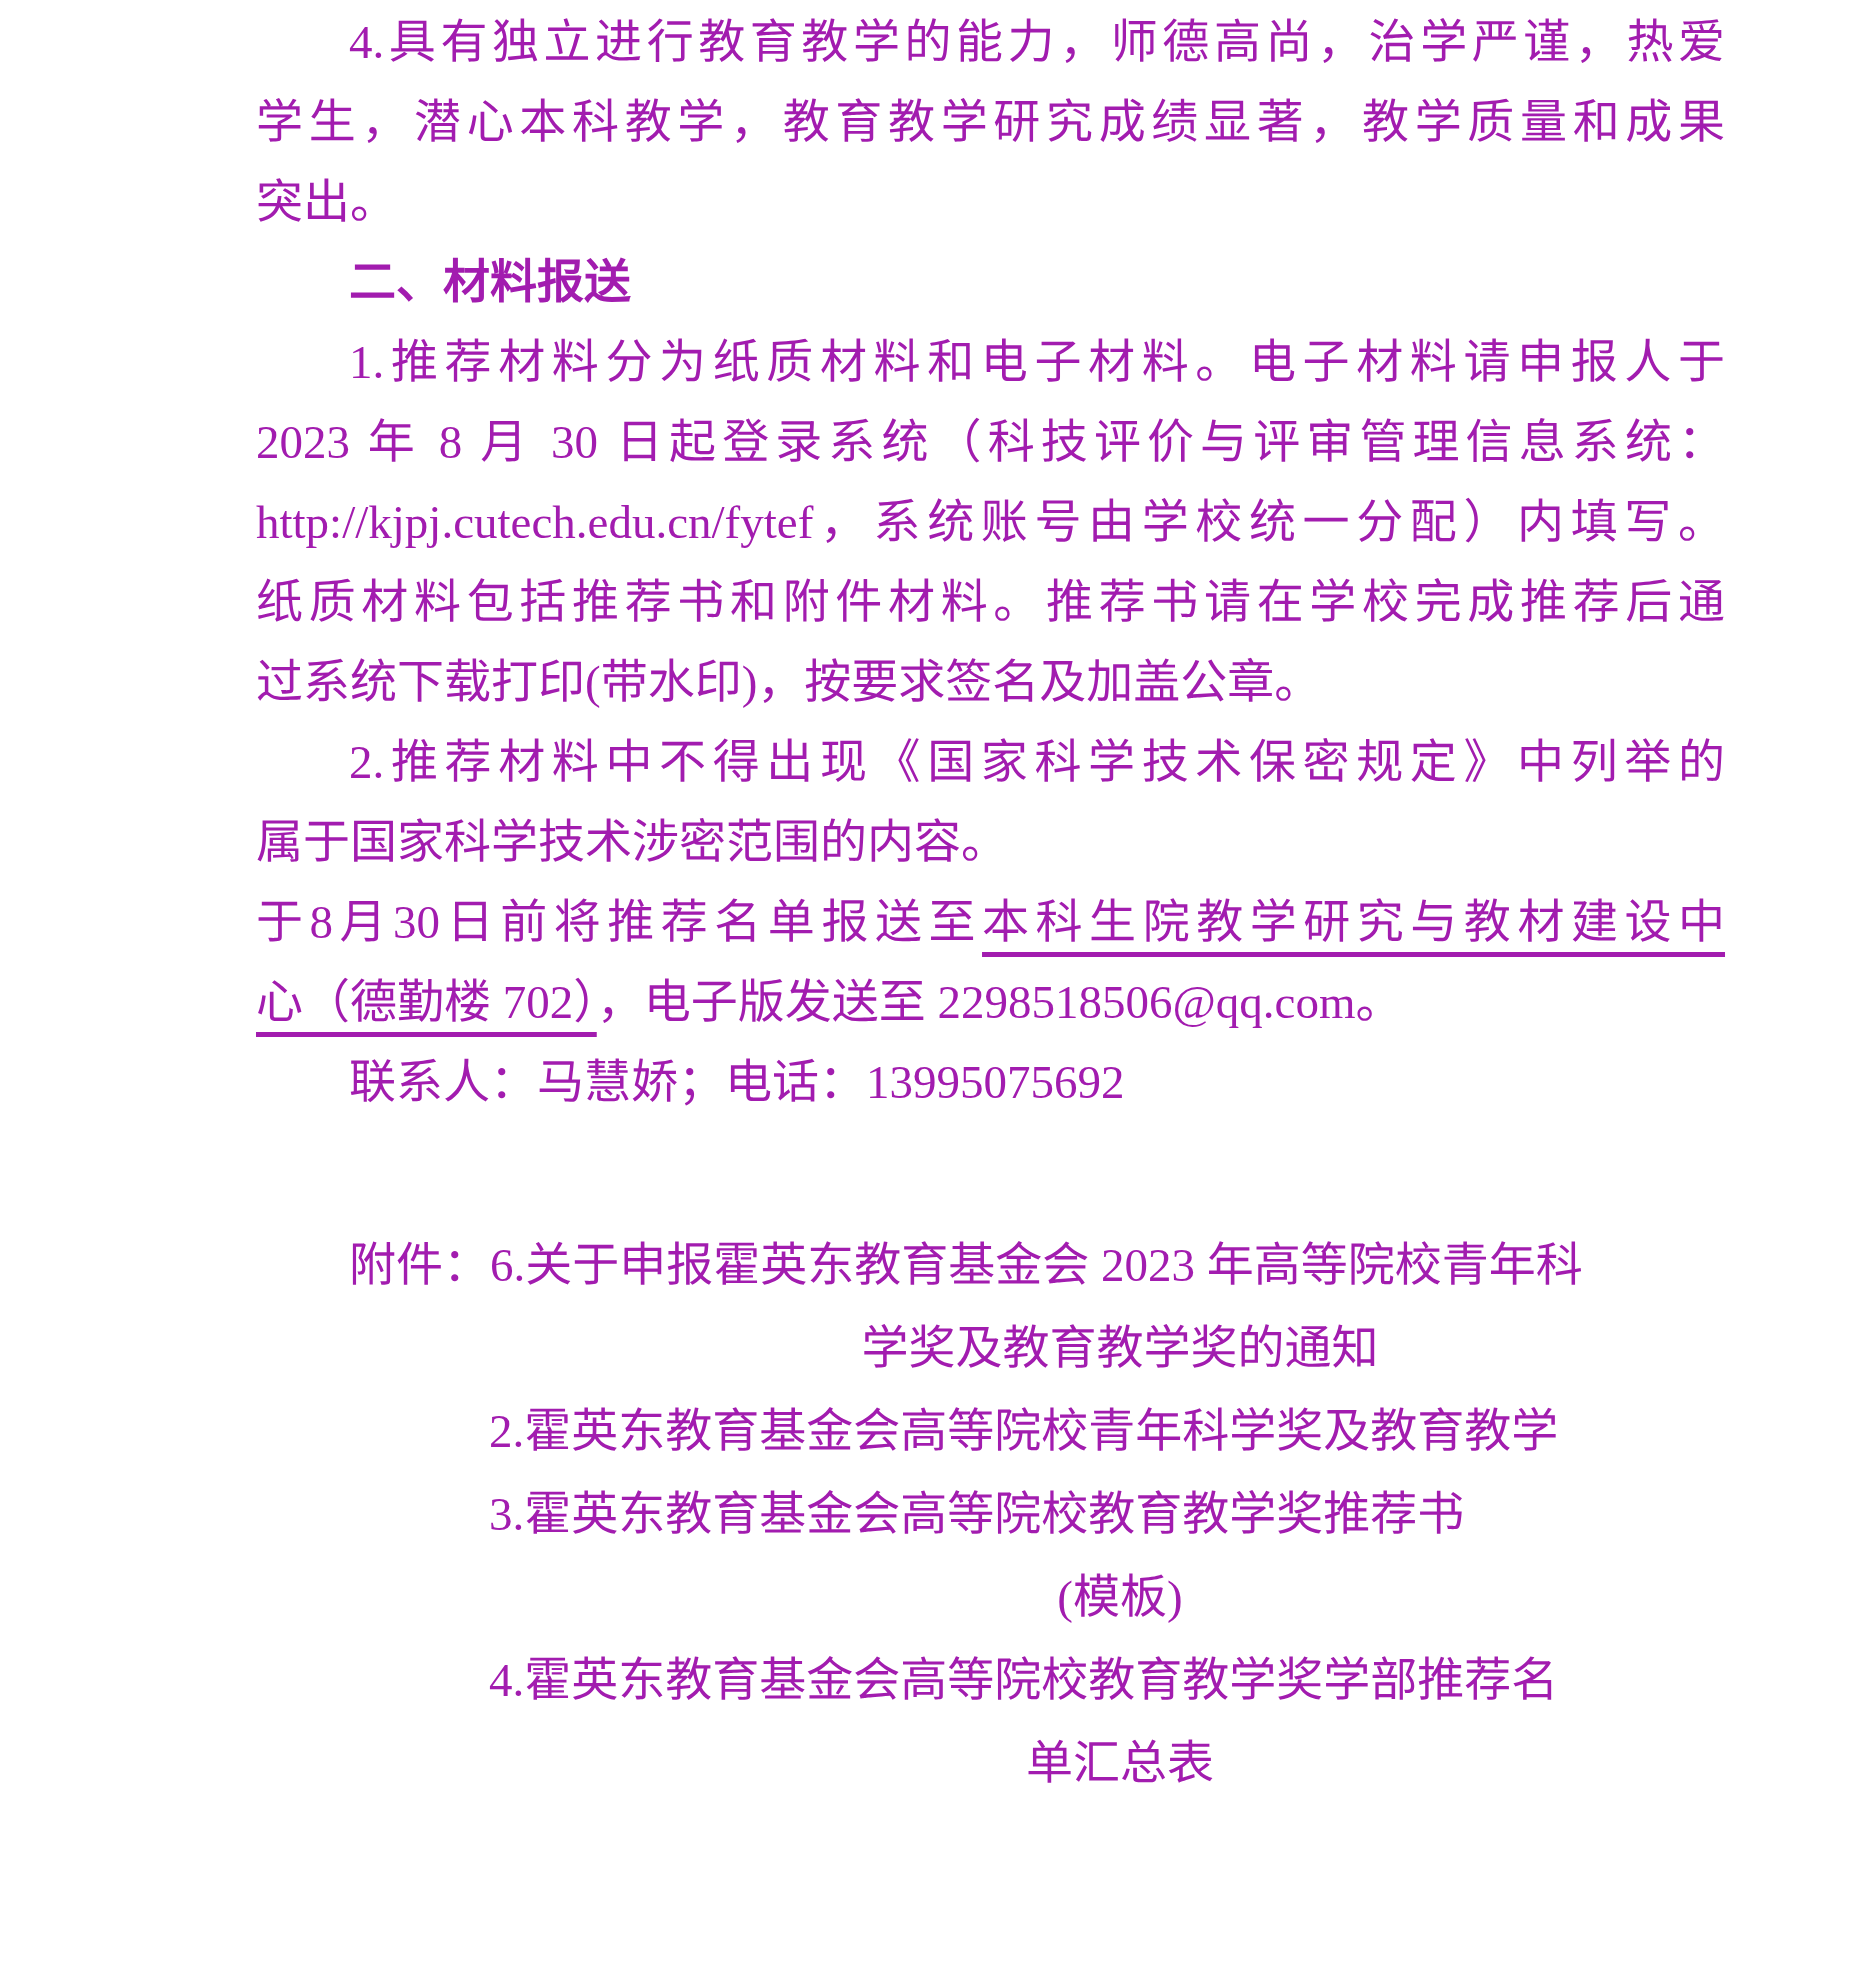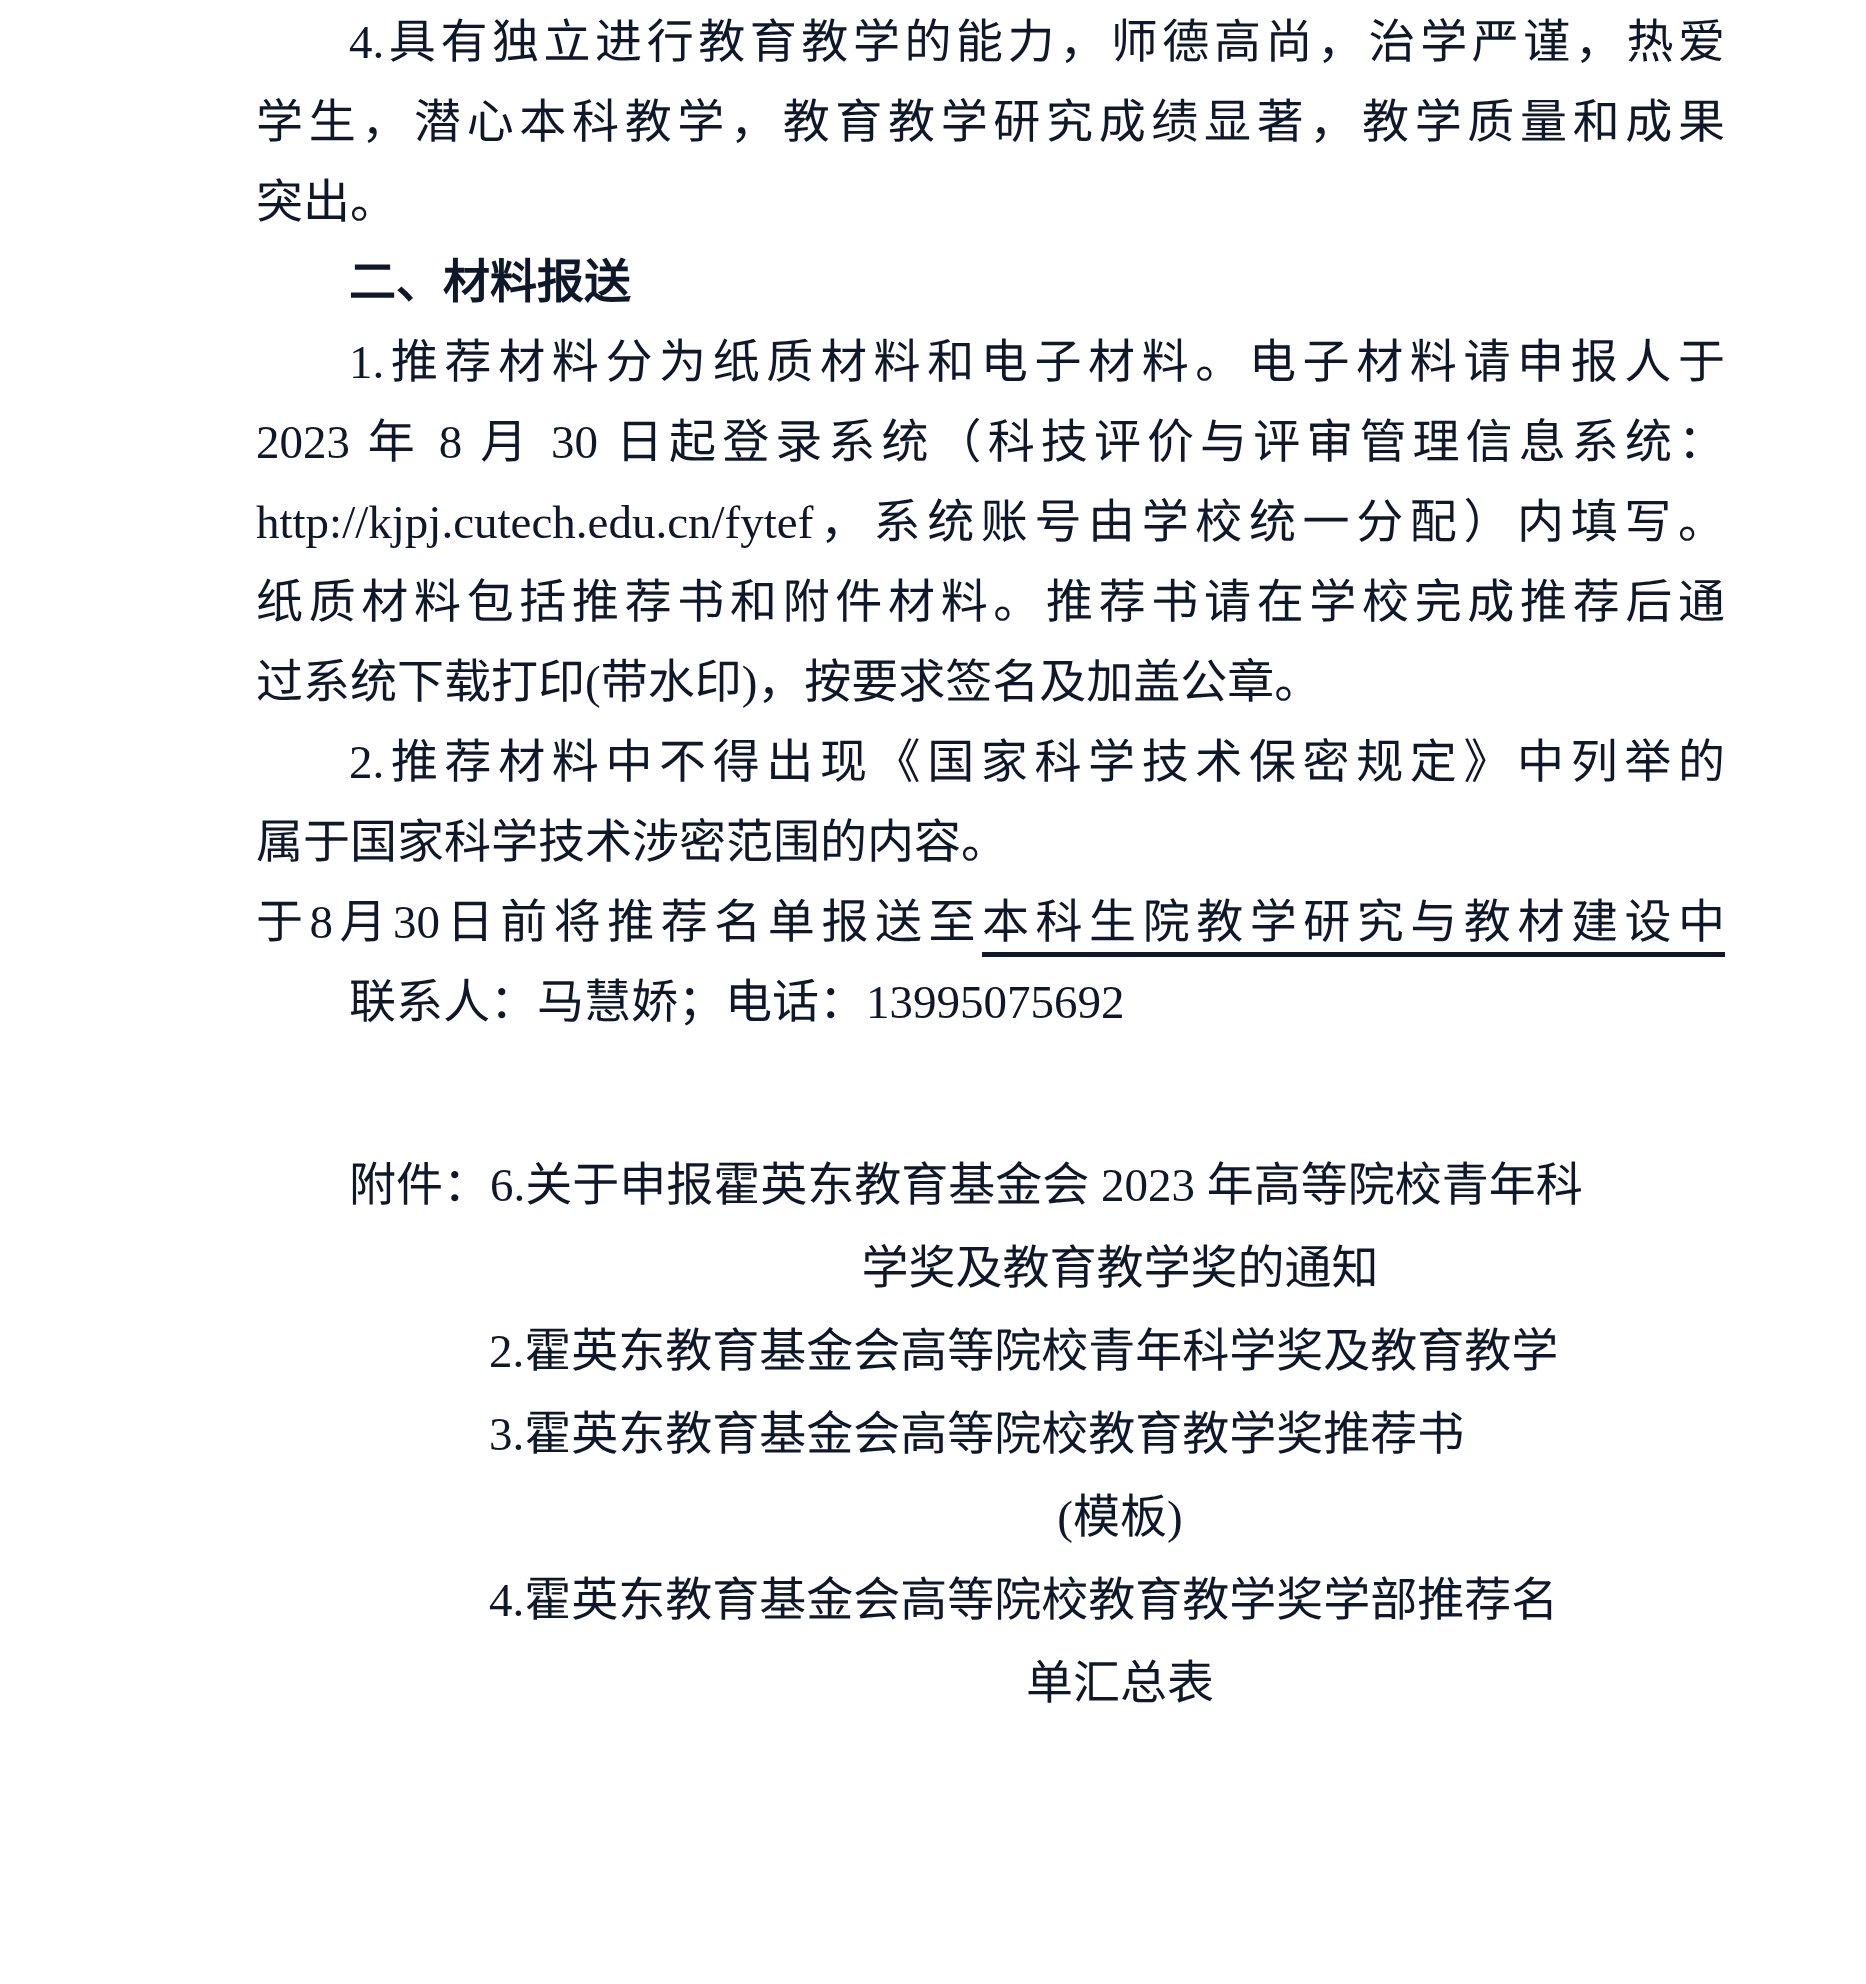--- a/index.html
+++ b/index.html
@@ -8,21 +8,21 @@
     width:1866px;height:1985px;
     box-sizing:border-box;
     background:#ffffff;color:#000000;
     padding:1.5px 141px 0 256px;
     overflow:hidden;
   }
   .line{
     font-family:"Liberation Serif","DejaVu Serif",serif;
     font-size:47px;
     line-height:80px;
-    color:#0f172a;
+    color:#a21caf;
     white-space:nowrap;
   }
   .attach{line-height:83px;}
   .justify{
     white-space:normal;
     text-align:justify;
     text-align-last:justify;
     text-justify:inter-character;
   }
   .heading{
@@ -51,20 +51,21 @@
       <div class="line"><span>突出。</span></div>
       <div class="line heading indent-first"><span>二、材料报送</span></div>
       <div class="line justify indent-first"><span>1.推荐材料分为纸质材料和电子材料。电子材料请申报人于</span></div>
       <div class="line justify"><span>2023 年 8 月 30 日起登录系统（科技评价与评审管理信息系统：</span></div>
       <div class="line justify"><span>http://kjpj.cutech.edu.cn/fytef，系统账号由学校统一分配）内填写。</span></div>
       <div class="line justify"><span>纸质材料包括推荐书和附件材料。推荐书请在学校完成推荐后通</span></div>
       <div class="line"><span>过系统下载打印(带水印)，按要求签名及加盖公章。</span></div>
       <div class="line justify indent-first"><span>2.推荐材料中不得出现《国家科学技术保密规定》中列举的</span></div>
       <div class="line"><span>属于国家科学技术涉密范围的内容。</span></div>
       <div class="line justify"><span>于8月30日前将推荐名单报送至</span><span class="u">本科生院教学研究与教材建设中</span></div>
+      <div class="line"><span class="u">心（德勤楼 702）</span><span>，电子版发送至 2298518506@qq.com。</span></div>
       <div class="line indent-first"><span>联系人：马慧娇；电话：13995075692</span></div>
       <div class="spacer"></div>
       <div class="line attach indent-first"><span>附件：6.关于申报霍英东教育基金会 2023 年高等院校青年科</span></div>
       <div class="line attach indent-cont"><span>学奖及教育教学奖的通知</span></div>
       <div class="line attach indent-item"><span>2.霍英东教育基金会高等院校青年科学奖及教育教学</span></div>
       <div class="line attach indent-item"><span>3.霍英东教育基金会高等院校教育教学奖推荐书</span></div>
       <div class="line attach indent-cont"><span>(模板)</span></div>
       <div class="line attach indent-item"><span>4.霍英东教育基金会高等院校教育教学奖学部推荐名</span></div>
       <div class="line attach indent-cont"><span>单汇总表</span></div>
     </div>

